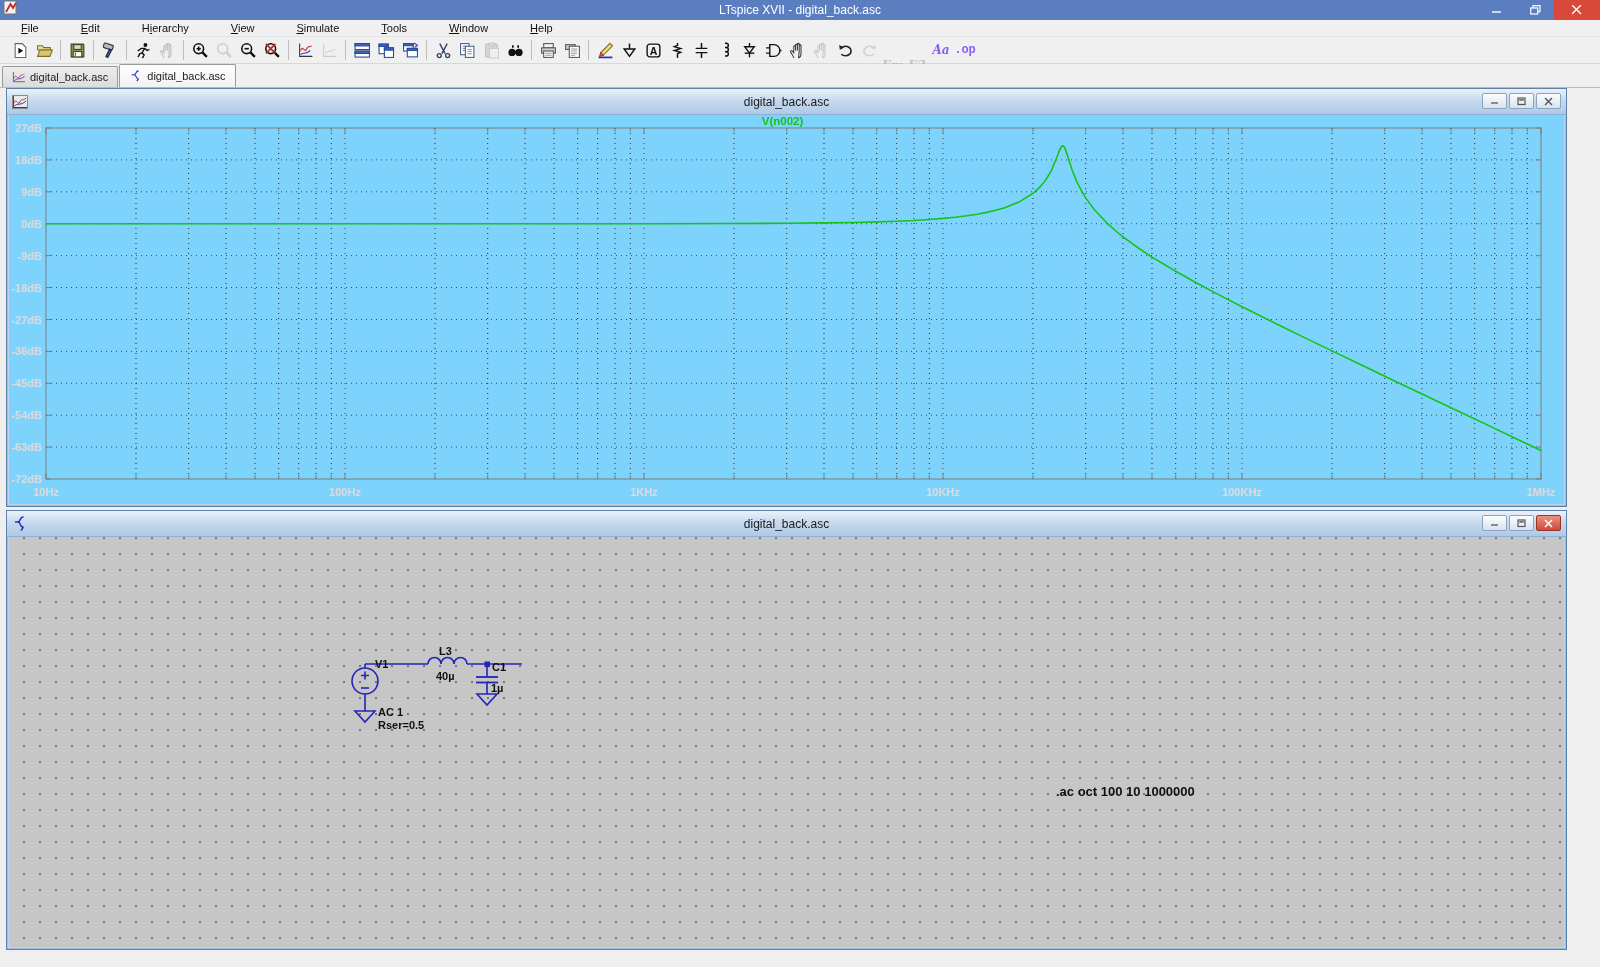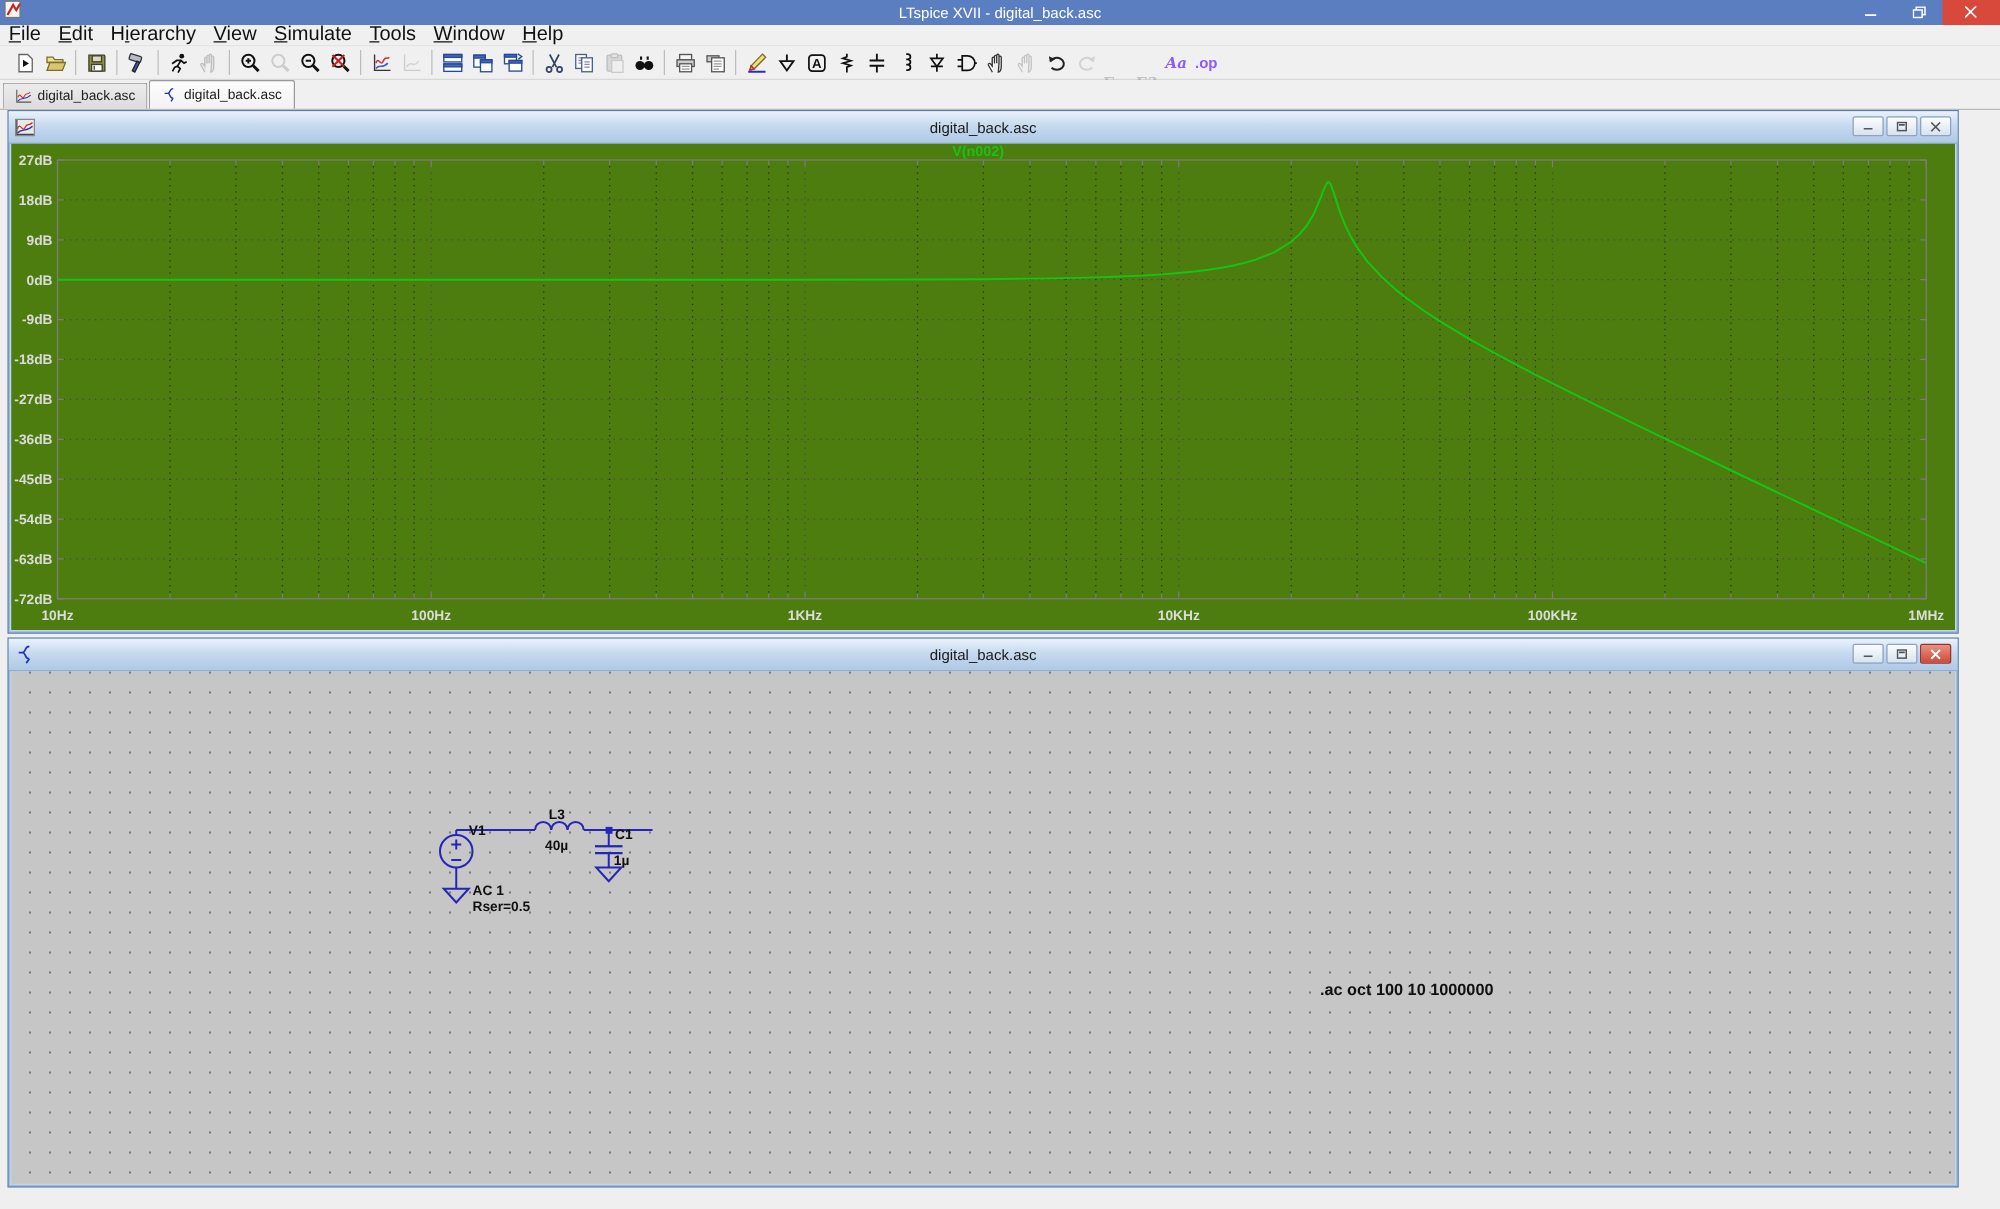--- a/index.html
+++ b/index.html
@@ -10,32 +10,32 @@
   #titlebar { position:absolute; left:0; top:0; width:1600px; height:35px; background:#5B7EC1; display:flex; }
   #app-icon { width:16px; height:16px; margin-left:3px; }
   #main-title { position:absolute; left:0; right:0; text-align:center; color:#fff; font-size:12px; line-height:20px; }
   #main-controls { position:absolute; right:0; top:0; height:20px; display:flex; }
   .mc-btn { width:38px; height:20px; display:flex; align-items:center; justify-content:center; }
   .mc-btn svg { display:block; }
   #main-close { width:46px; background:#D8493B; }
 
   
   #menubar { position:absolute; left:0; top:20px; width:1600px; height:17px; background:#F0F0F0; display:flex; align-items:center; border-bottom:1px solid #E3E3E3; }
-  .menu-item { font-size:16px; color:#111; padding:0 7px; height:17px; line-height:16px; cursor:default; }
+  .menu-item { font-size:11px; color:#111; padding:0 21px; height:17px; line-height:16px; cursor:default; }
   .menu-item u { text-decoration:underline; }
 
   
   #toolbar { position:absolute; left:0; top:37px; width:1600px; height:27px; background:#F0F0F0; display:flex; align-items:center; padding-left:8px; border-bottom:1px solid #D8D8D8; }
   .tb-group { display:flex; align-items:center; }
   .tb-sep { width:1px; height:20px; background:#BDBDBD; margin:0 4px; }
   .tb-btn { width:24px; height:24px; display:flex; align-items:center; justify-content:center; border:1px solid transparent; border-radius:2px; background:transparent; }
   .tb-btn svg { width:17px; height:17px; display:block; }
   .tb-btn.disabled { opacity:.5; filter:grayscale(1); }
   .tb-glyph { font-size:12px; font-style:italic; font-weight:bold; color:#8b5cf6; font-family:"DejaVu Serif", serif; white-space:nowrap; }
-  .tb-glyph.plain { font-style:normal; font-family:Liberation Sans, sans-serif; }
+  .tb-glyph.plain { font-style:normal; font-family:Liberation Mono, monospace; }
   .tb-btn.disabled .tb-glyph { color:#999;margin-top:32px; }
 
   
   #tabbar { position:absolute; left:0; top:64px; width:1600px; height:24px; background:#F0F0F0; display:flex; align-items:flex-end; padding-left:2px; border-bottom:1px solid #B9B9B9; }
   .tab { display:flex; align-items:center; gap:4px; height:21px; padding:0 9px; border:1px solid #9A9A9A; border-bottom:none; border-radius:2px 2px 0 0; background:linear-gradient(#ECECEC,#DCDCDC); font-size:11px; color:#222; margin-right:1px; }
   .tab.active { background:linear-gradient(#FDFDFD,#F2F2F2); height:23px; }
   .tab svg { width:14px; height:12px; }
 
   
   #mdi { position:absolute; left:0; top:88px; width:1600px; height:879px; background:#EFEFEF; }
@@ -44,21 +44,21 @@
   .win { position:absolute; border:1px solid #5E81AC; background:#BFD4EA; box-shadow:0 0 0 1px #9FBBDD inset; }
   .win-tb { height:26px; background:linear-gradient(#EAF2FB,#C7DAEF 45%,#AFC9E6); display:flex; align-items:center; position:relative; border-bottom:1px solid #8FAFD4; }
   .win-icon { width:16px; height:16px; margin-left:5px; }
   .win-title { position:absolute; left:0; right:0; text-align:center; font-size:12px; color:#1A1A1A; }
   .win-ctrls { position:absolute; right:5px; top:4px; display:flex; gap:2px; }
   .wc-btn { width:25px; height:16px; border:1px solid #8EA4BE; border-radius:2px; background:linear-gradient(#FBFDFE,#D7E3F0); display:flex; align-items:center; justify-content:center; }
   .wc-btn.close-red { background:linear-gradient(#E99183,#CE4A38); border-color:#9C3325; }
   .win-body { position:absolute; left:2px; right:2px; bottom:2px; top:26px; }
 
   
-  #wave-body { background:#4d7c0f; }
+  #wave-body { background:#7dd3fc; }
   #wave-svg { position:absolute; left:0; top:0; }
 
   
   #schem-body { background-color:#C6C6C6; background-image:radial-gradient(circle, #767676 0.9px, transparent 1.1px); background-size:16px 16px; background-position:7px 9px; }
   #schem-svg { position:absolute; left:0; top:0; }
   #schem-svg text { font-family:"Liberation Sans",sans-serif; font-weight:bold; fill:#101010; }
   .spice-directive { font-size:13px; font-weight:bold; }
 
   
   .ylab, .xlab { font-family:"Liberation Sans",sans-serif; font-size:11px; font-weight:bold; fill:#DCDCDC; }

